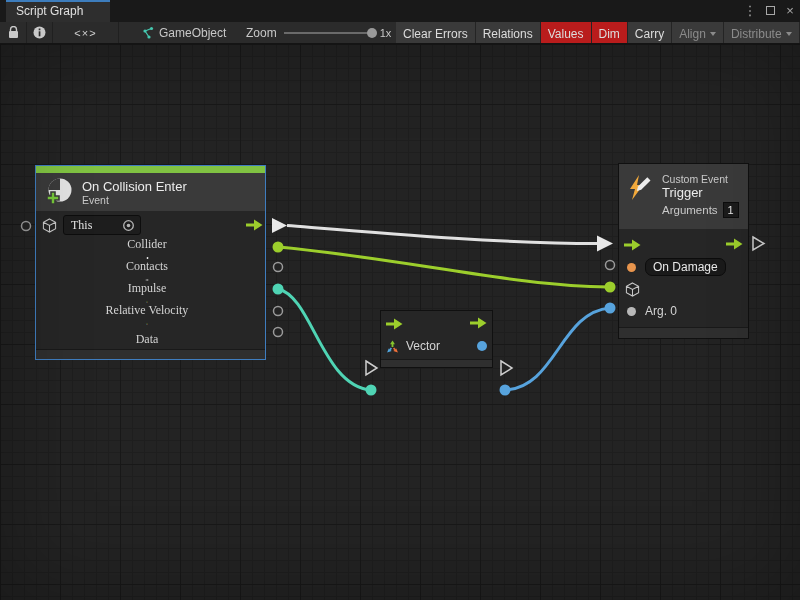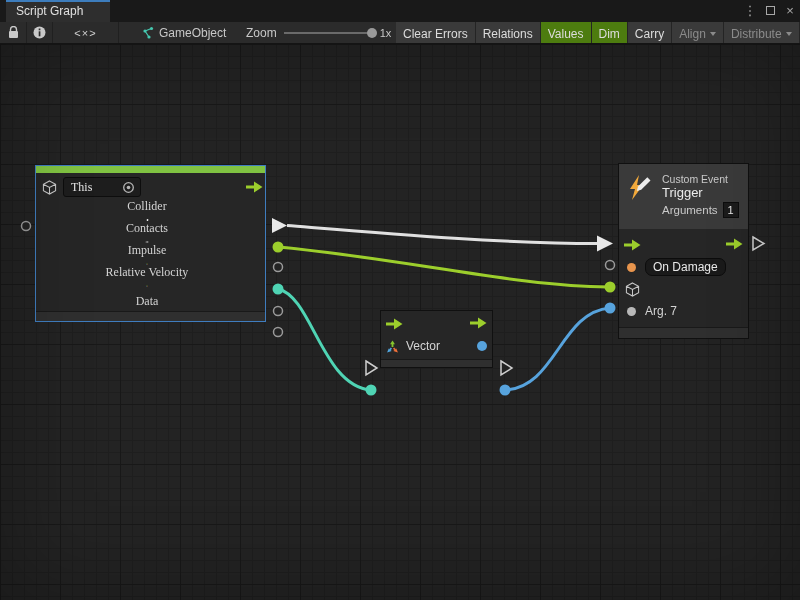--- a/index.html
+++ b/index.html
@@ -29,21 +29,21 @@
   .tb-zoom { position:absolute; left:246px; top:0; height:21px; display:flex; align-items:center;
              color:#c8c8c8; font-size:12px; }
   .zoom-track { position:relative; width:88px; height:2px; background:#6a6a6a; margin-left:7px; }
   .zoom-knob { position:absolute; right:-5px; top:-4px; width:10px; height:10px; border-radius:50%;
                background:#9a9a9a; }
   .zoom-val { margin-left:8px; font-size:11px; color:#c8c8c8; }
   .tb-right { position:absolute; left:396px; top:0; height:21px; display:flex; }
   .tbtn { height:24px; line-height:21px; padding:0 7px; background:#3a3a3a; color:#dcdcdc;
           font-size:12px; border-right:1px solid #242424; white-space:nowrap;
           display:flex; align-items:center; gap:4px; }
-  .tbtn.active { background:#4d7c0f; }
+  .tbtn.active { background:#b91c1c; }
   .tbtn.disabled { color:#8b8b8b; }
   .dd-arrow { width:0; height:0; border-left:3.5px solid transparent; border-right:3.5px solid transparent;
               border-top:4px solid #8b8b8b; display:inline-block; }
 
   
   .canvas { position:absolute; left:0; top:44px; width:800px; height:556px;
             background-color:#232323;
             background-image:
               linear-gradient(#181818 1px, transparent 1px),
               linear-gradient(90deg, #181818 1px, transparent 1px),
@@ -167,20 +167,31 @@
         <span class="dd-arrow"></span>
       </div>
       <div class="tbtn">Overv</div>
     </div>
   </div>
 
   <div class="canvas">
 
     <div class="node n-oce">
       <div class="accent"></div>
+      <div class="node-header">
+        <svg width="30" height="30" viewBox="0 0 30 30">
+          <circle cx="16" cy="13" r="11.5" fill="#e2e2e2"></circle>
+          <path d="M16 13 V1.5 A11.5 11.5 0 0 0 4.5 13 Z" fill="#3a3a3a"></path>
+          <path d="M7 15h4v4h4v4h-4v4H7v-4H3v-4h4z" fill="#76c73a" stroke="#3a3a3a" stroke-width="1.6"></path>
+        </svg>
+        <div class="hdr-text">
+          <div class="ttl">On Collision Enter</div>
+          <div class="sub">Event</div>
+        </div>
+      </div>
       <div class="body">
         <div class="row row1">
           <svg width="15" height="15" viewBox="0 0 16 16" style="margin-left:6px">
             <path d="M8 1 L14.5 4.5 V11.5 L8 15 L1.5 11.5 V4.5 Z M1.5 4.5 L8 8 L14.5 4.5 M8 8 V15" stroke="#c8c8c8" stroke-width="1.1" fill="none"></path>
           </svg>
           <div class="this-field">
             <span>This</span>
             <svg width="13" height="13" viewBox="0 0 13 13">
               <circle cx="6.5" cy="6.5" r="4.8" fill="none" stroke="#b5b5b5" stroke-width="1.3"></circle>
               <circle cx="6.5" cy="6.5" r="1.8" fill="#b5b5b5"></circle>
@@ -301,21 +312,21 @@
           <span class="dot" style="background:#e8954d; width:9px; height:9px; margin-left:3px"></span>
           <span class="name-field" style="margin-left:9px">On Damage</span>
         </div>
         <div class="row">
           <svg width="15" height="15" viewBox="0 0 16 16" style="margin-left:1px">
             <path d="M8 1 L14.5 4.5 V11.5 L8 15 L1.5 11.5 V4.5 Z M1.5 4.5 L8 8 L14.5 4.5 M8 8 V15" stroke="#c8c8c8" stroke-width="1.1" fill="none"></path>
           </svg>
         </div>
         <div class="row">
           <span class="dot" style="background:#b8b8b8; width:9px; height:9px; margin-left:3px"></span>
-          <span class="plabel" style="margin-left:9px">Arg. 7</span>
+          <span class="plabel" style="margin-left:9px">Arg. 0</span>
         </div>
       </div>
       <div class="node-footer"></div>
     </div>
 
     <svg class="wires" viewBox="0 44 800 556">
 
       <path d="M287 225.5 C 380 233, 500 243.5, 597 243.5" stroke="#e0e0e0" stroke-width="3" fill="none"></path>
       <path d="M278 247 C 400 258, 520 287, 608 287" stroke="#9cce2c" stroke-width="3" fill="none"></path>
       <path d="M278 289 C 312 296, 322 386, 371 390" stroke="#4fd4b4" stroke-width="3" fill="none"></path>

